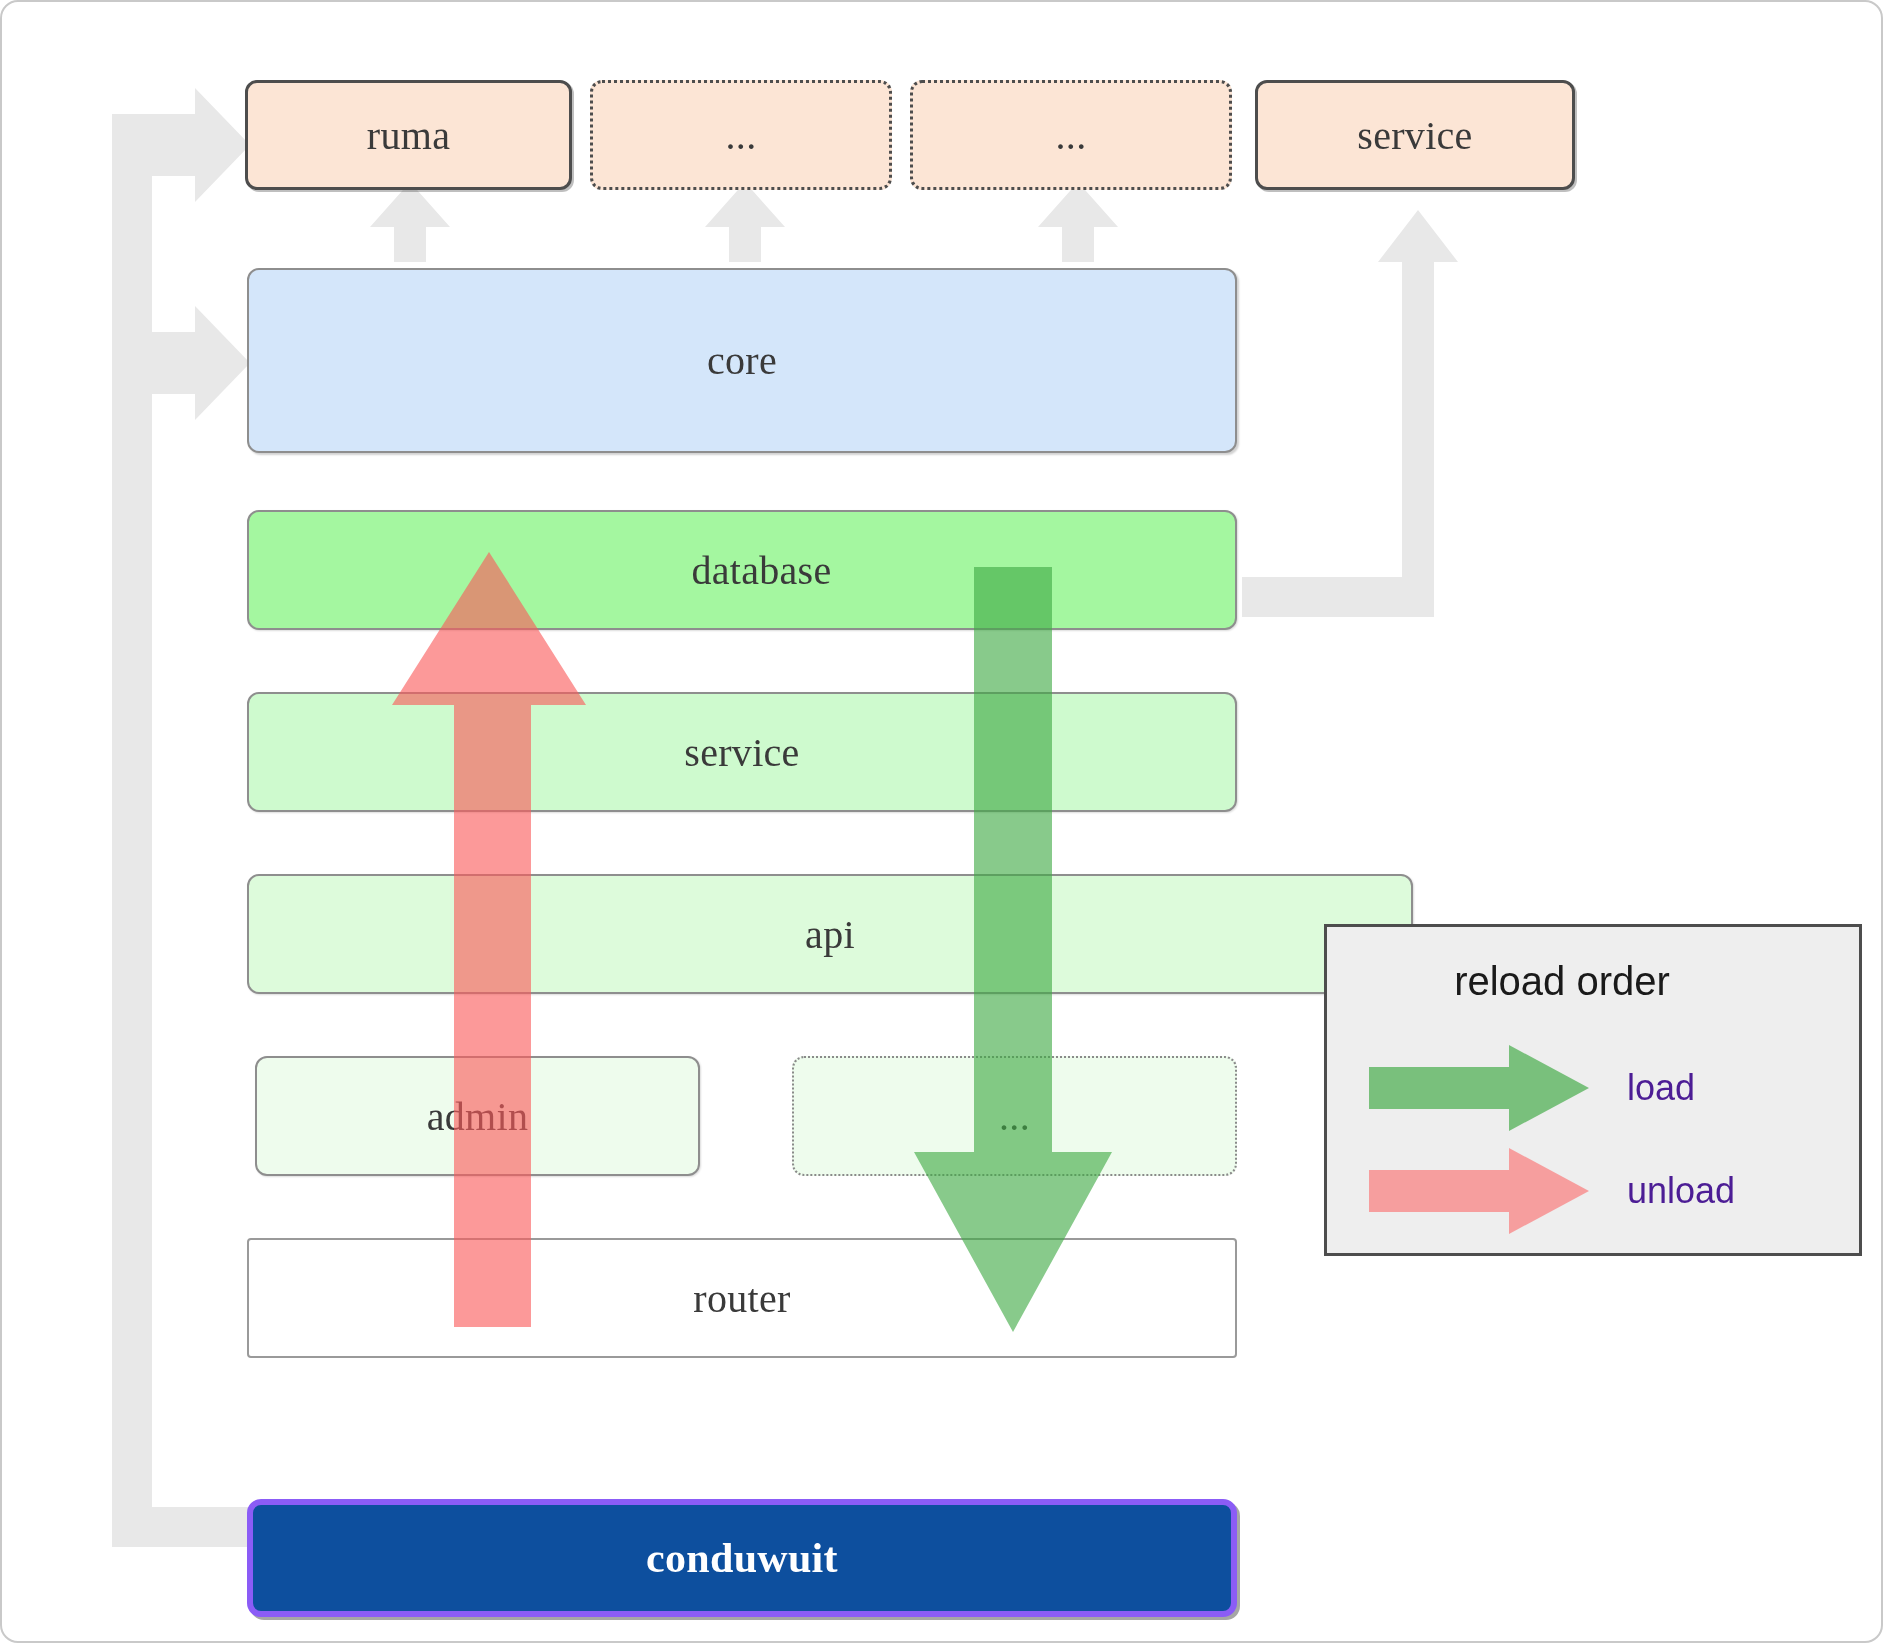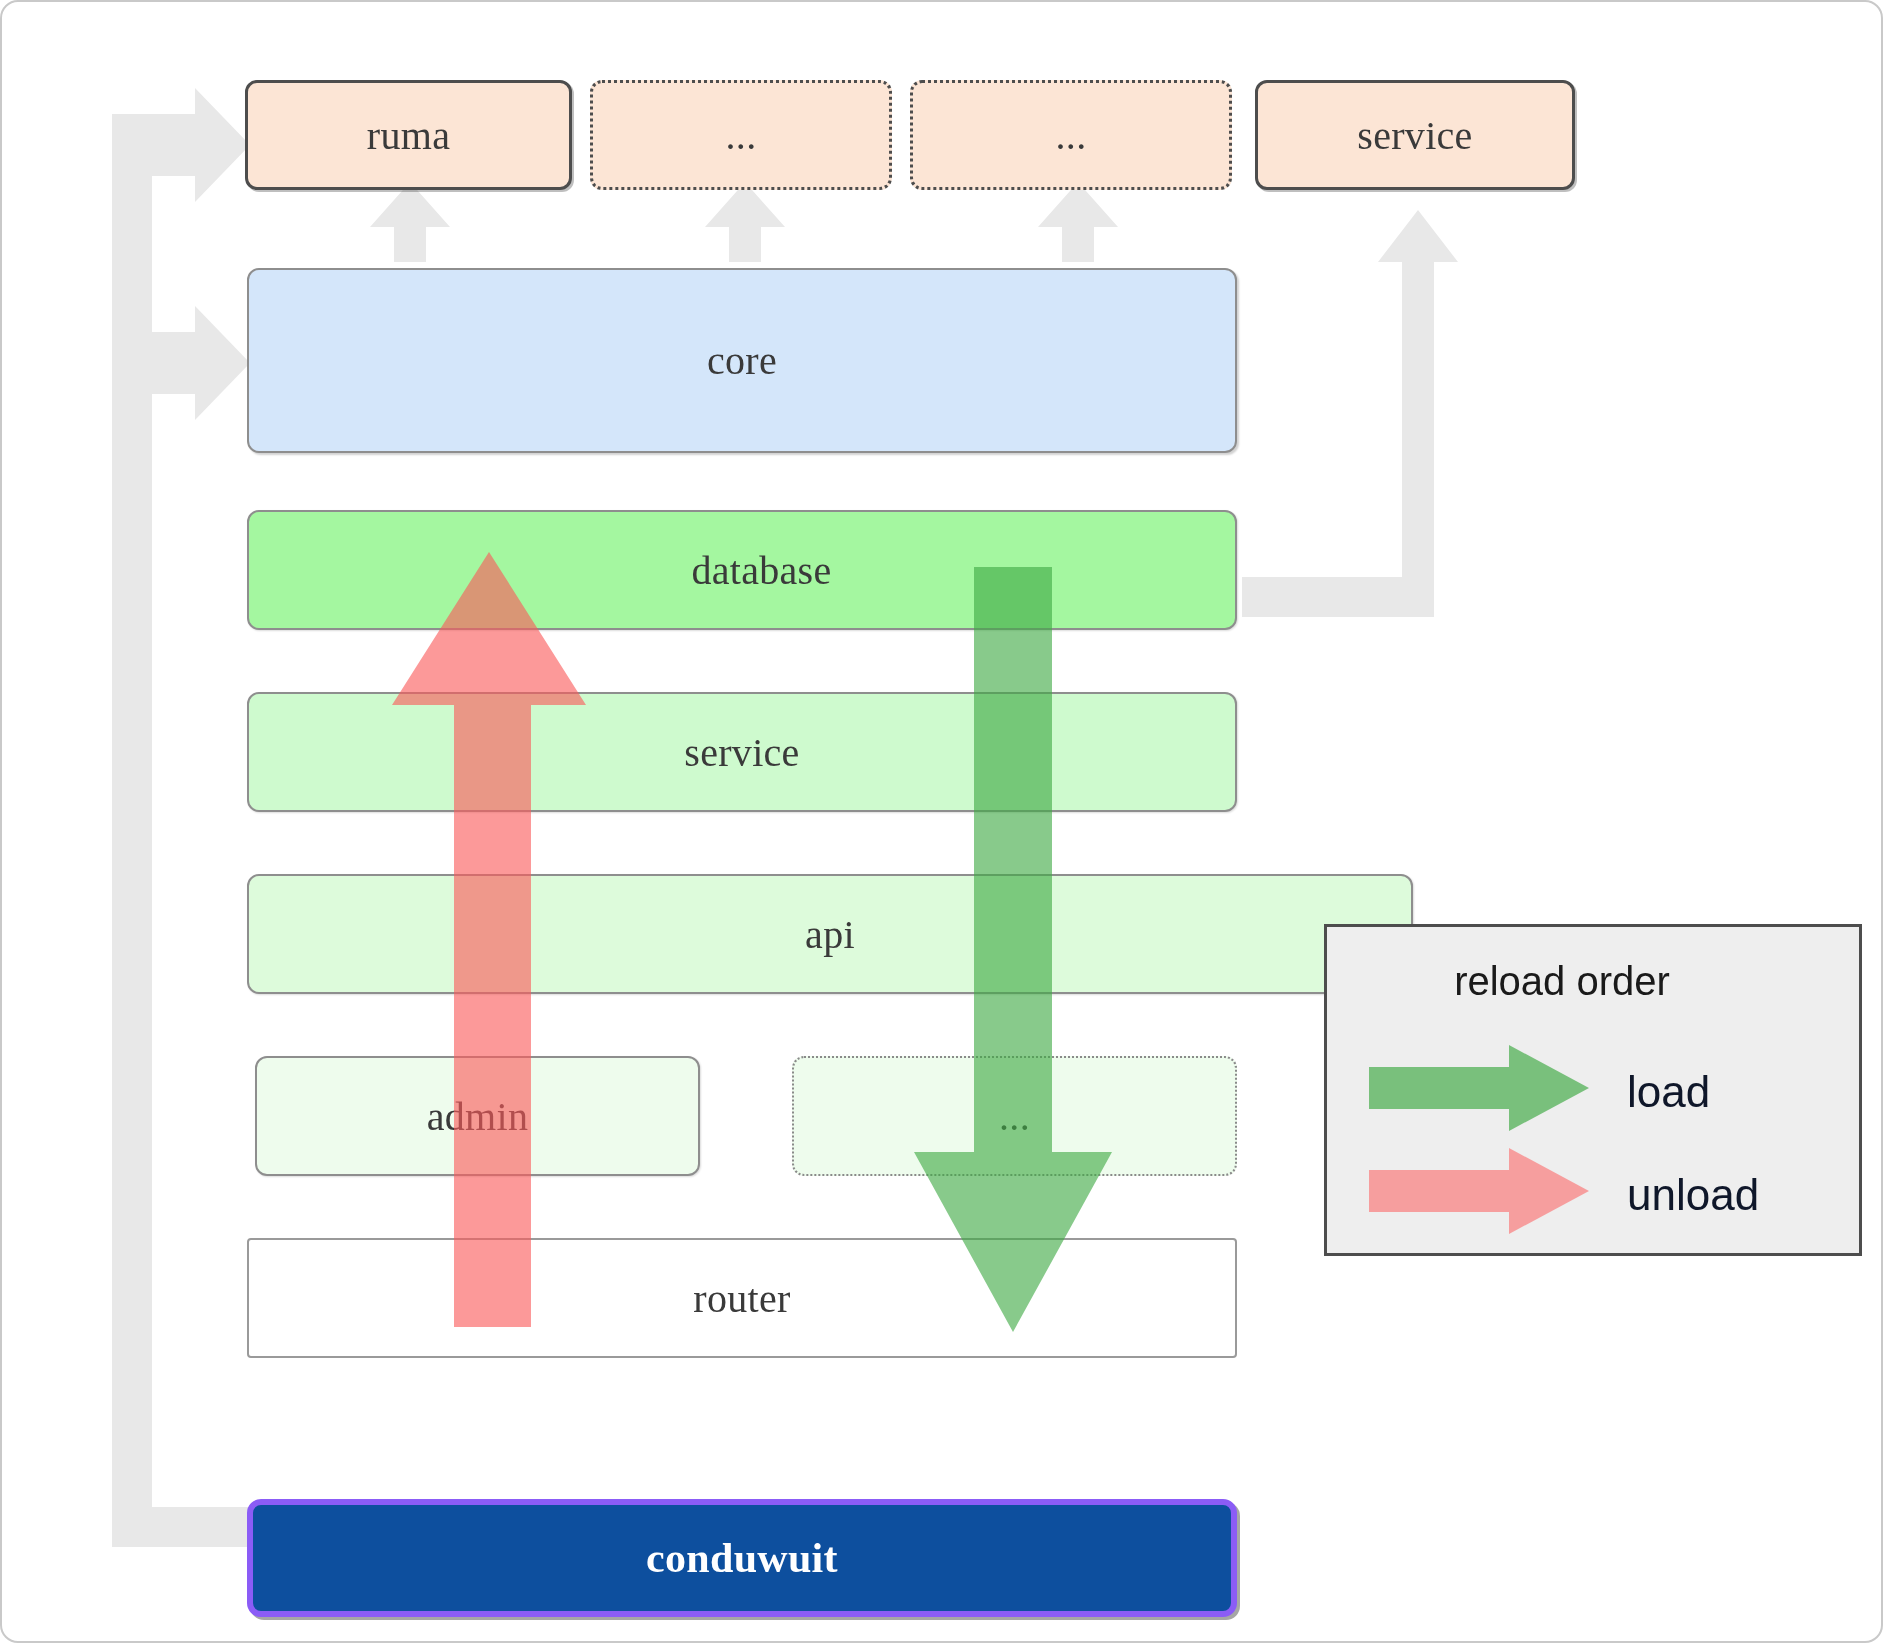--- a/index.html
+++ b/index.html
@@ -76,22 +76,22 @@
   }
   #legend-title {
     position: absolute;
     left: 0; top: 32px; width: 470px;
     text-align: center;
     font-size: 40px;
     color: #1a1a1a;
   }
   .legend-label {
     position: absolute;
-    font-size: 44px;
-    color: #0f172a;
+    font-size: 36px;
+    color: #4c1d95;
   }
   #legend-load-label  { left: 300px; top: 140px; }
   #legend-unload-label{ left: 300px; top: 243px; }
 </style>
 </head>
 <body>
 
 <div id="canvas">
 
   <svg class="layer" viewBox="0 0 1883 1643" preserveAspectRatio="none">

